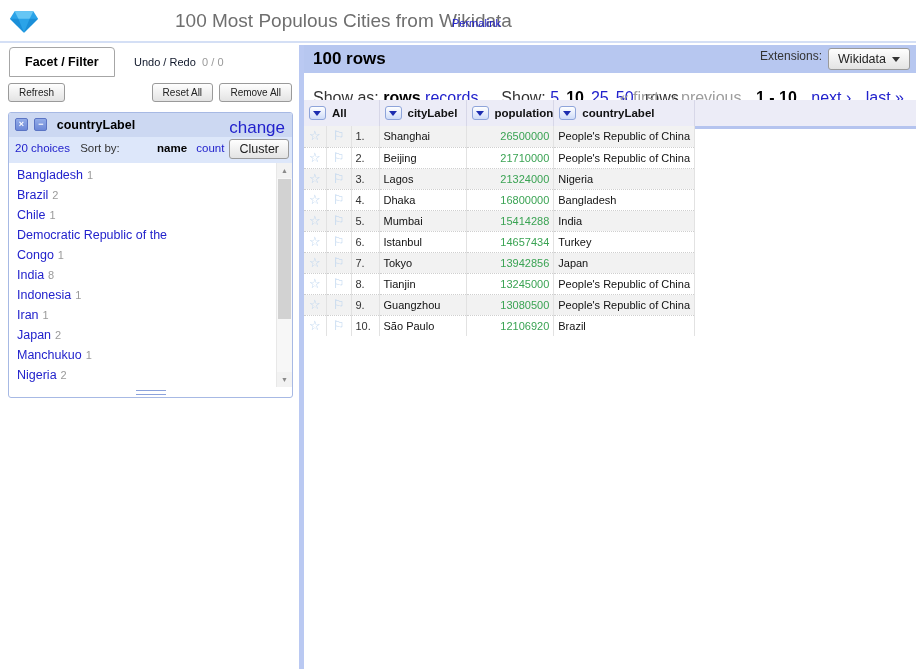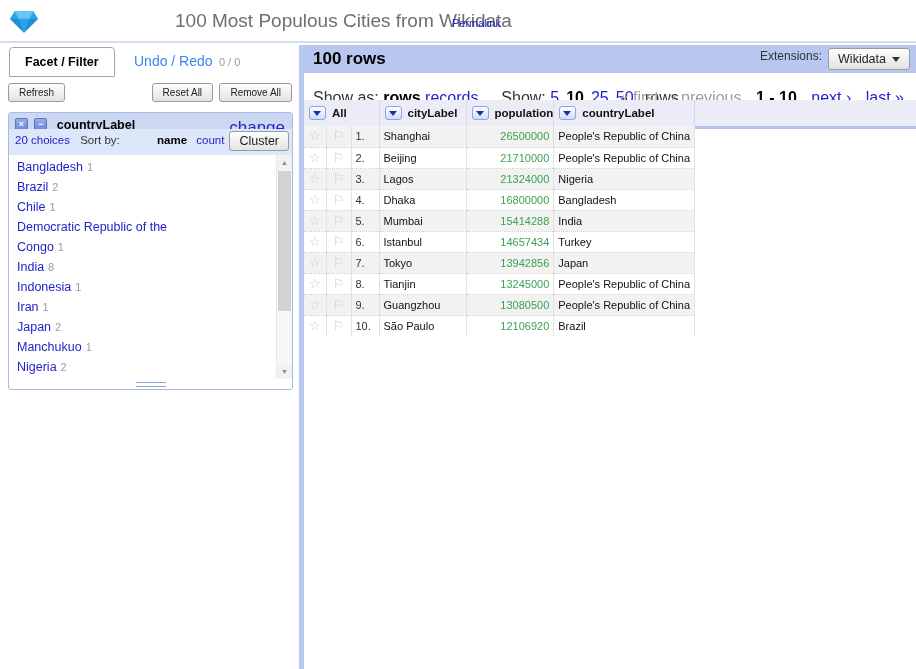--- a/index.html
+++ b/index.html
@@ -47,36 +47,36 @@
   
   .left-panel { position:absolute; left:0; top:45px; width:299px; bottom:0; background:#fff; }
   .divider { position:absolute; left:299px; top:45px; width:5px; bottom:0; background:#bac9f2; }
 
   .tabs-row { position:relative; height:34px; padding-top:2px; }
   .tab-active {
     display:inline-block; margin-left:9px; padding:7px 15px;
     border:1px solid #a6a6a6; border-radius:4px 4px 0 0;
     background:#fff; font-weight:bold; font-size:12.5px; color:#000; cursor:default;
   }
-  .tab-link { margin-left:16px; font-size:14px; color:#3b82f6; }
+  .tab-link { margin-left:16px; font-size:11px; color:#0f172a; }
   .tab-count { font-size:11px; color:#999; margin-left:3px; }
 
   .panel-buttons { position:relative; height:24px; margin-top:4px; }
   .panel-buttons .btn { padding:3px 10px; font-size:10px; }
   .refresh-btn { position:absolute; left:8px; top:0; }
   .right-btn-group { position:absolute; right:7px; top:0; }
   .right-btn-group .btn { margin-left:3px; }
 
   
   .facet {
     position:absolute; left:8px; top:67px; width:285px;
     border:1px solid #a7b9e4; border-radius:3px; background:#fff;
   }
   .facet-header {
-    height:16px; background:#ccd8f2; padding:4px 6px; position:relative;
+    height:24px; background:#ccd8f2; padding:4px 6px; position:relative;
     border-radius:2px 2px 0 0;
   }
   .mini-icon {
     display:inline-block; width:13px; height:13px; margin-right:3px;
     border:1px solid #5b74c4; border-radius:2px;
     background:linear-gradient(#93acе8, #6d89d8); background:linear-gradient(#93ace8,#6d89d8);
     color:#fff; font-size:9px; font-weight:bold; text-align:center; line-height:11px;
     vertical-align:middle; cursor:pointer;
   }
   .facet-title { font-weight:bold; font-size:12.5px; color:#000; vertical-align:middle; margin-left:3px; }

